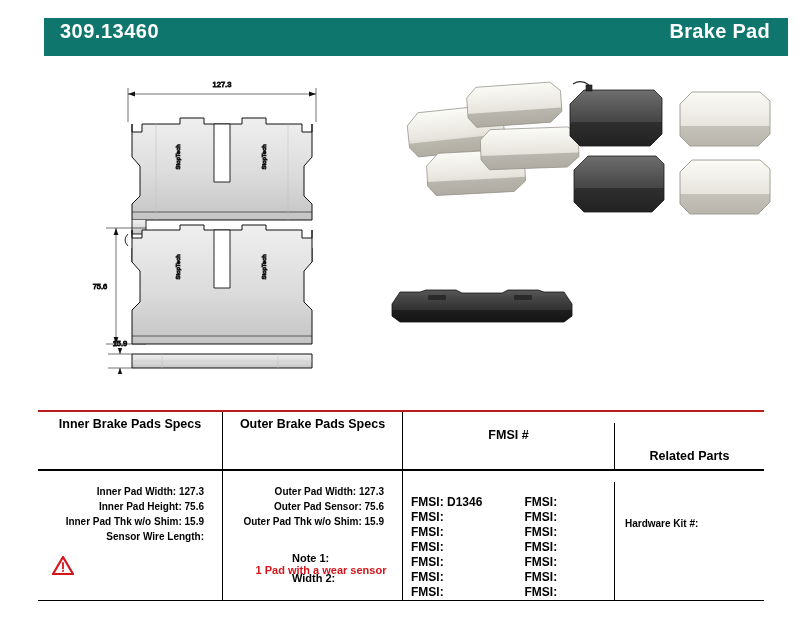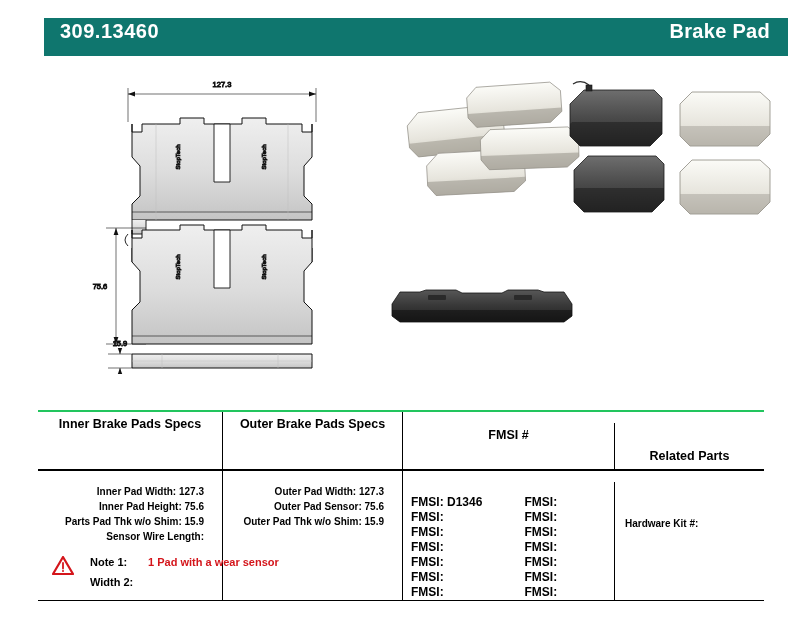--- a/index.html
+++ b/index.html
@@ -56,21 +56,21 @@
     height: 330px;
   }
   .drawings svg { display: block; }
 
   
   .spec-table {
     position: absolute;
     left: 38px;
     top: 410px;
     width: 726px;
-    border-top: 2px solid #22c55e;
+    border-top: 2px solid #b91c1c;
     border-bottom: 1px solid #000;
     box-sizing: border-box;
   }
   .spec-head {
     display: flex;
     border-bottom: 2px solid #000;
   }
   .spec-body {
     display: flex;
     min-height: 118px;
@@ -139,20 +139,21 @@
   .notes {
     position: absolute;
     left: 52px;
     top: 552px;
     width: 500px;
   }
   .note-row {
     display: flex;
     align-items: center;
     height: 20px;
+    flex-direction: column;
   }
   .note-label {
     font-size: 11px;
     font-weight: bold;
     color: #000;
     width: 58px;
   }
   .note-text {
     font-size: 11px;
     font-weight: bold;
@@ -341,21 +342,21 @@
       <div class="col c1">
         <div class="spec-line">
           <span>Inner Pad Width:</span>
           <span class="val">127.3</span>
         </div>
         <div class="spec-line">
           <span>Inner Pad Height:</span>
           <span class="val">75.6</span>
         </div>
         <div class="spec-line">
-          <span>Parts Pad Thk w/o Shim:</span>
+          <span>Inner Pad Thk w/o Shim:</span>
           <span class="val">15.9</span>
         </div>
         <div class="spec-line">
           <span>Sensor Wire Length:</span>
           <span class="val"></span>
         </div>
       </div>
 
       <div class="col c2">
         <div class="spec-line">

